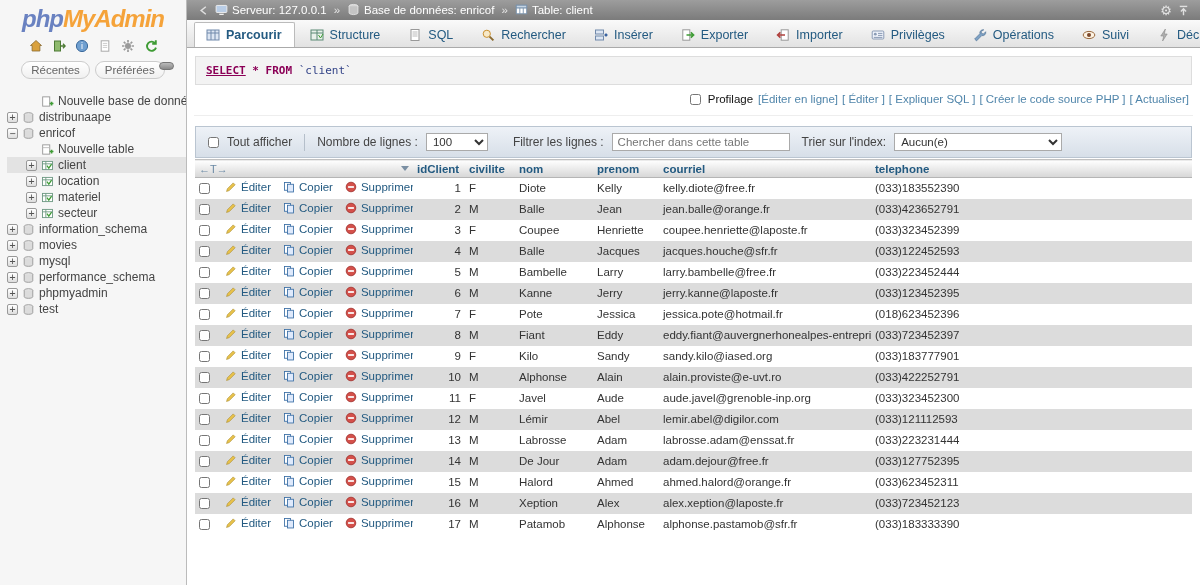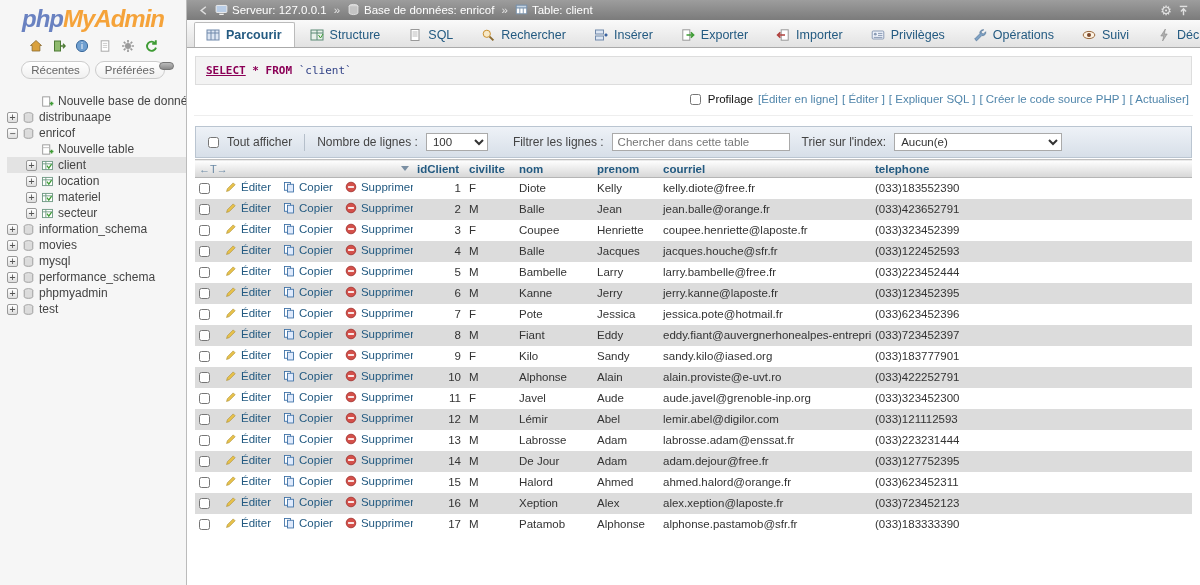--- a/index.html
+++ b/index.html
@@ -738,21 +738,21 @@
                       <rect x="3.6" y="6" width="6.8" height="2" fill="#fff"></rect>
                     </svg>
                   </span>
                   <span>Supprimer</span>
                 </span></td>
               <td class="cell-id">7</td>
               <td class="cell-civ">F</td>
               <td class="cell-nom">Pote</td>
               <td class="cell-prenom">Jessica</td>
               <td class="cell-courriel">jessica.pote@hotmail.fr</td>
-              <td class="cell-tel">(033)623452396</td>
+              <td class="cell-tel">(018)623452396</td>
               <td></td>
             </tr>
             <tr>
               <td class="cell-check"><input type="checkbox" style=""></td>
               <td class="actions"><span class="row-action">
                   <span style="display:inline-flex">
                     <svg viewBox="0 0 14 14" xmlns="http://www.w3.org/2000/svg">
                       <path d="M1.8 12.2l1-3.2 6.8-6.8 2.2 2.2-6.8 6.8z" fill="#e8c24a" stroke="#a98b2d" stroke-width=".7"></path>
                     </svg>
                   </span>

